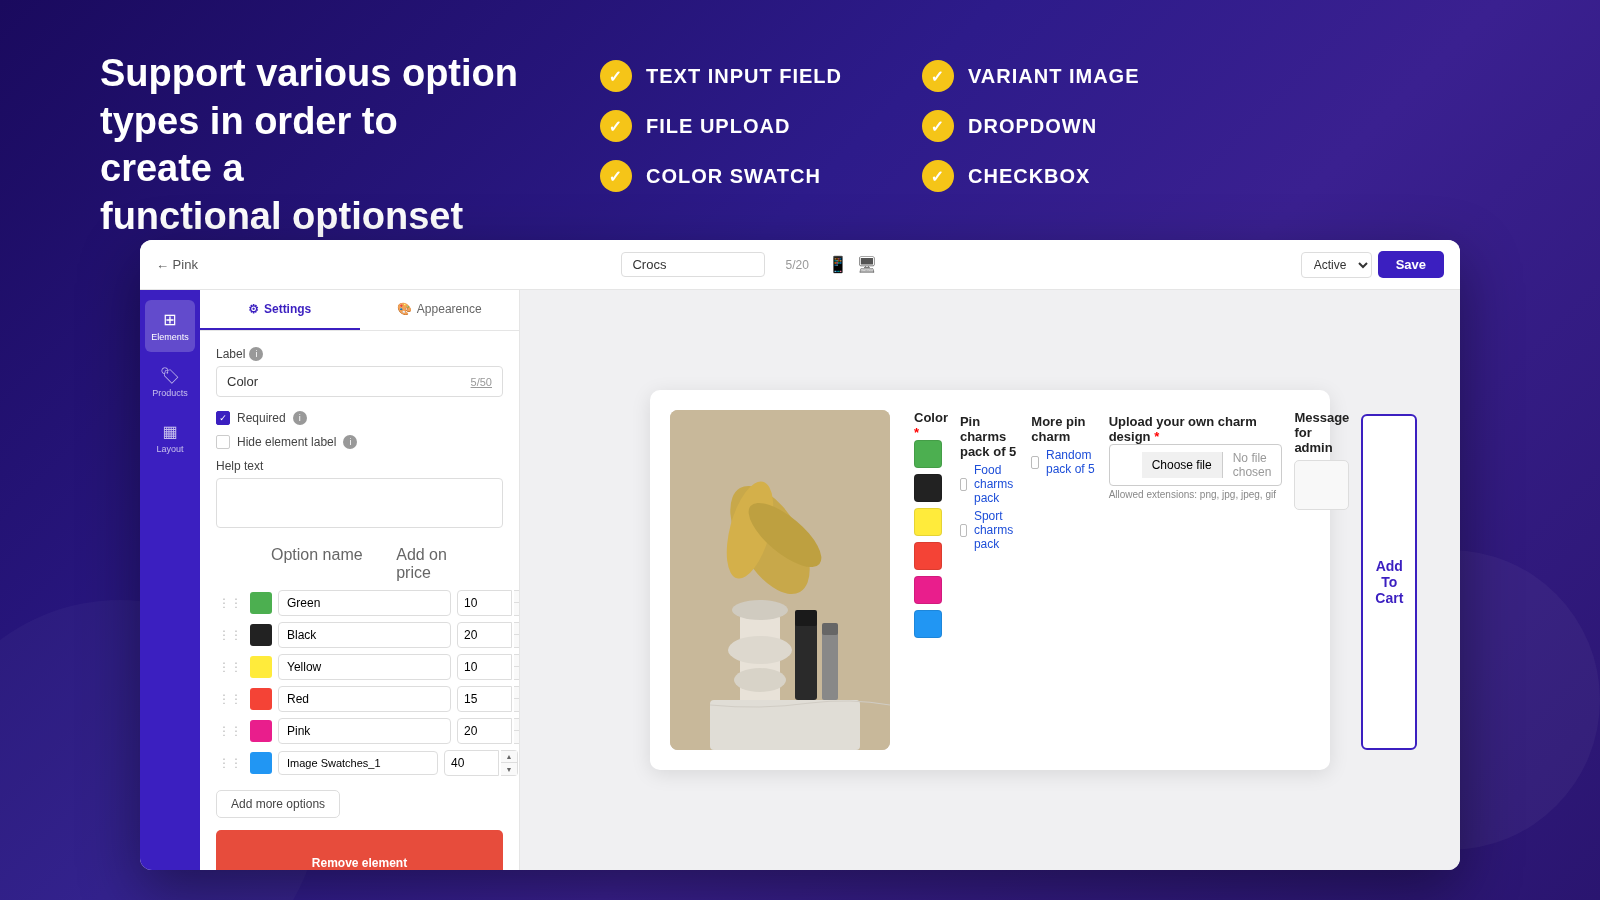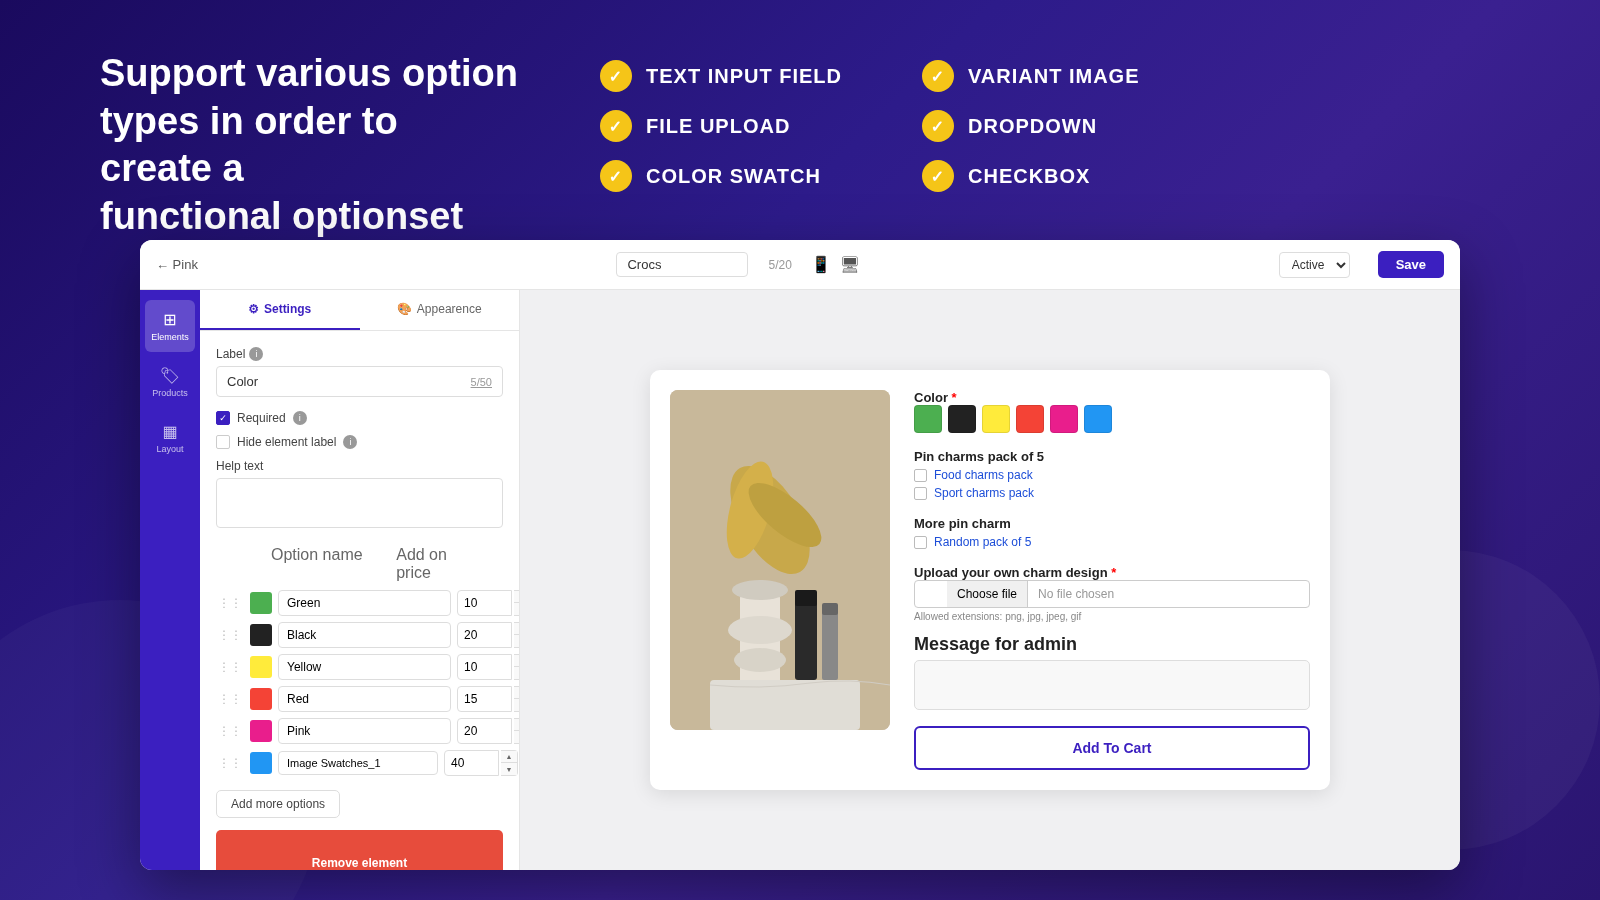--- a/index.html
+++ b/index.html
@@ -101,21 +101,21 @@
       justify-content: center;
       gap: 20px;
     }
 
     .page-name-input {
       border: 1px solid #ddd;
       border-radius: 4px;
       padding: 4px 10px;
       font-size: 13px;
       color: #333;
-      width: 132px;
+      width: 144px;
     }
 
     .char-count {
       font-size: 12px;
       color: #999;
     }
 
     .device-icons {
       display: flex;
       gap: 8px;
@@ -123,21 +123,21 @@
     }
 
     .device-icon {
       font-size: 16px;
       cursor: pointer;
     }
 
     .top-bar-right {
       display: flex;
       align-items: center;
-      gap: 28px;
+      gap: 6px;
     }
 
     .status-select {
       border: 1px solid #ddd;
       border-radius: 4px;
       padding: 4px 8px;
       font-size: 12px;
       color: #333;
       background: white;
       cursor: pointer;
@@ -458,21 +458,21 @@
       background: linear-gradient(145deg, #c8b89a, #ddd0b8);
       position: relative;
       display: flex;
       align-items: flex-end;
       justify-content: center;
     }
 
     .product-options {
       flex: 1;
       display: flex;
-      flex-direction: column;
+      flex-direction: row;
       gap: 12px;
     }
 
     .opt-label {
       font-size: 13px;
       font-weight: 600;
       color: #222;
     }
 
     .required-star {
@@ -884,21 +884,21 @@
               <span class="required-star">*</span>
             </div>
             <div class="file-upload-row">
               <button class="choose-file-btn">Choose file</button>
               <span class="no-file-text">No file chosen</span>
             </div>
             <div class="allowed-ext">Allowed extensions: png, jpg, jpeg, gif</div>
           </div>
 
           <div>
-            <div class="opt-label" style="font-size:18px;font-weight:600;color:#222;margin-bottom:5px;">Message for admin</div>
+            <div class="opt-label" style="font-size:13px;font-weight:600;color:#222;margin-bottom:5px;">Message for admin</div>
             <div class="message-area">
               <textarea style="width: 100%; height: 100%; border: none; background: transparent; padding: 6px; font-size: 12px; resize: none; outline: none;"></textarea>
             </div>
           </div>
 
           <button class="add-to-cart-btn">Add To Cart</button>
         </div>
       </div>
     </div>
   </div>

